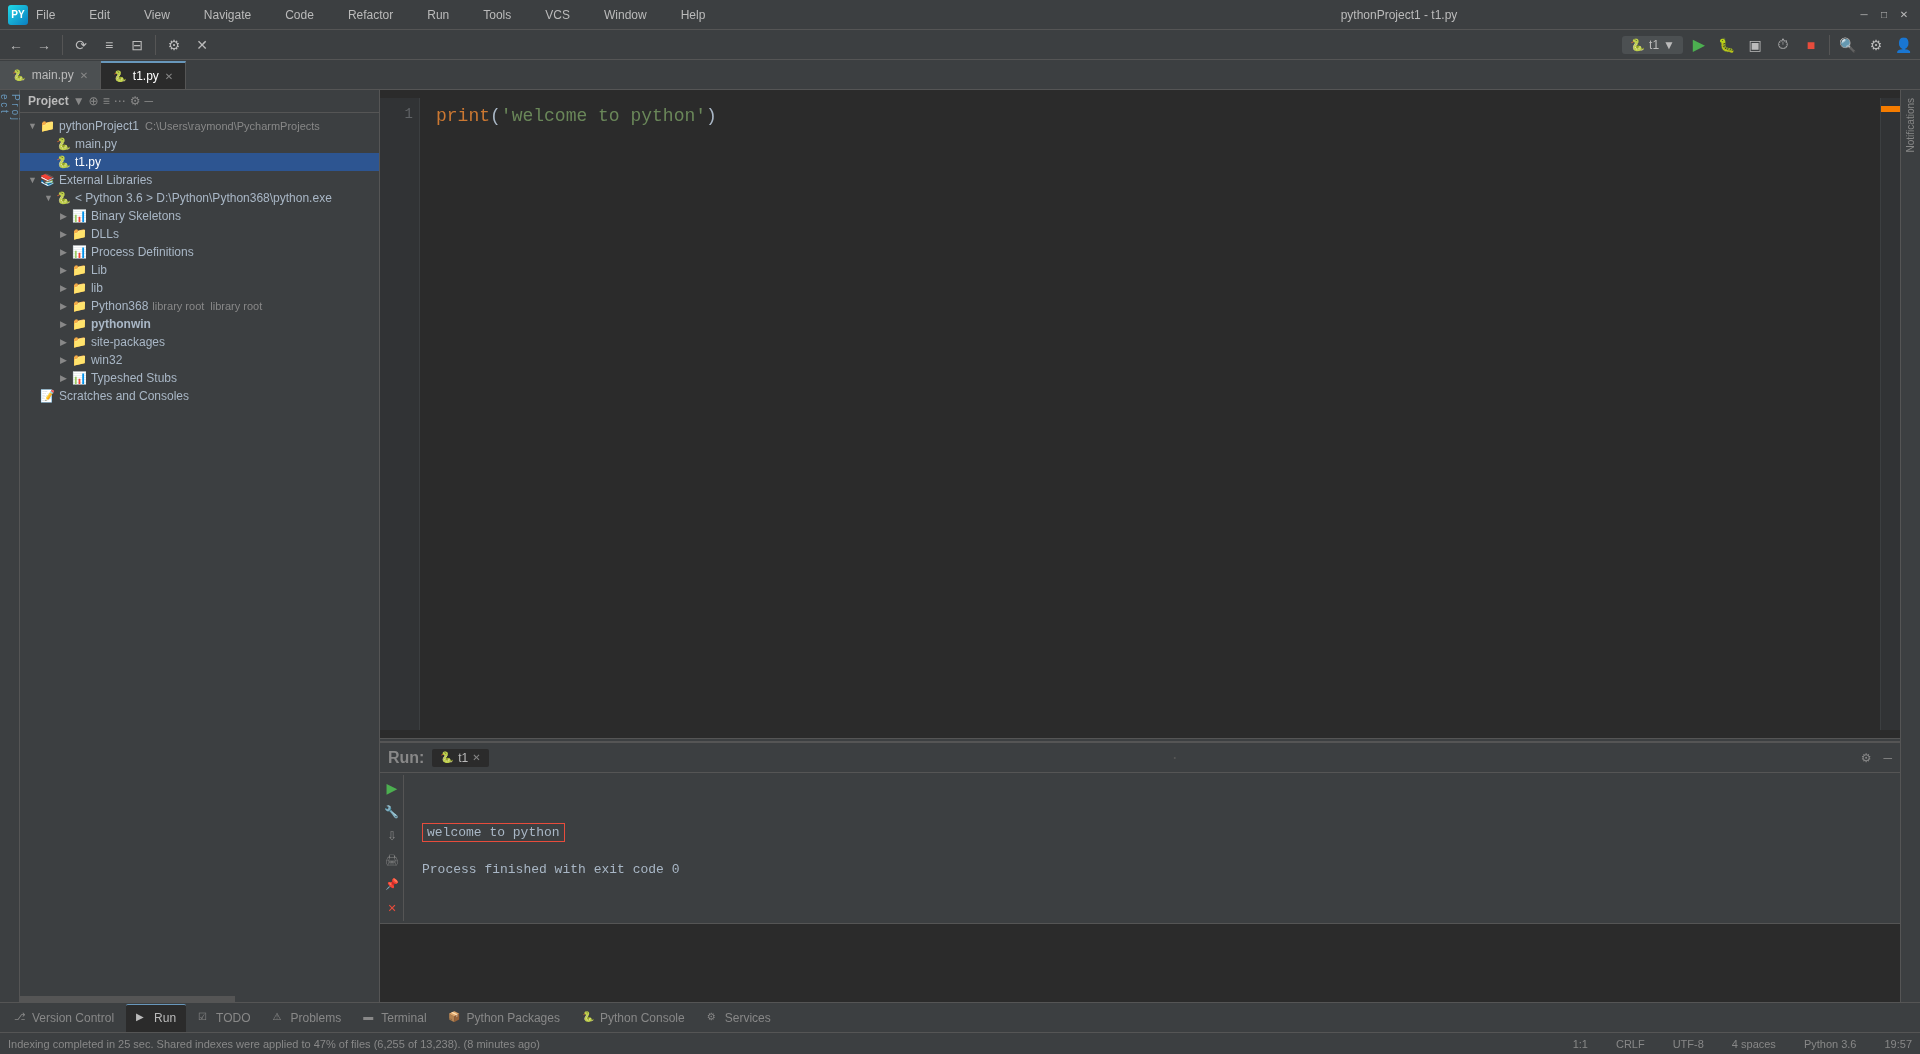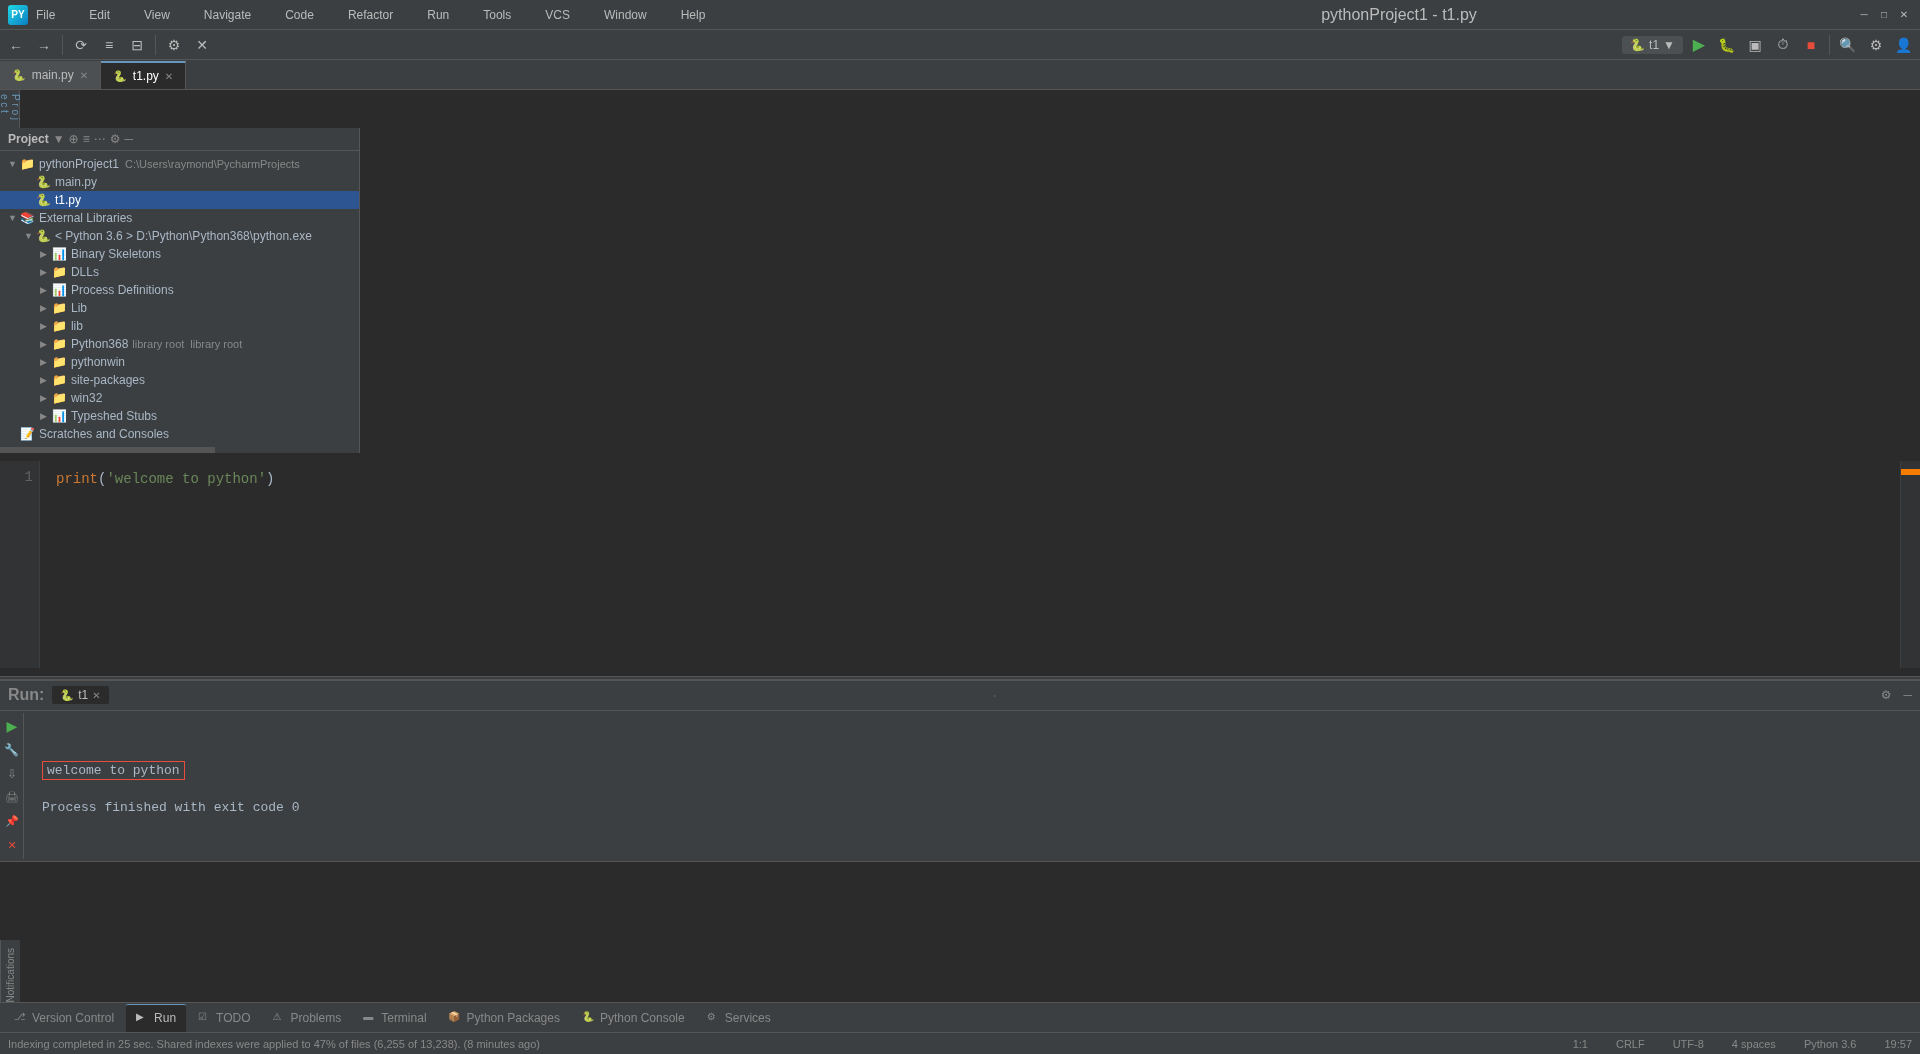--- a/index.html
+++ b/index.html
@@ -2,21 +2,21 @@
 <html><head>
   <meta charset="utf-8">
   <style>
     * { margin: 0; padding: 0; box-sizing: border-box; }
     body { background: #2b2b2b; color: #a9b7c6; font-family: 'Segoe UI', Arial, sans-serif; font-size: 12px; width: 1920px; height: 1054px; overflow: hidden; }
 
     
     #title-bar { background: #3c3f41; height: 30px; display: flex; align-items: center; padding: 0 8px; border-bottom: 1px solid #555; }
     #title-bar .menus { display: flex; gap: 18px; flex: 1; }
     #title-bar .menu-item { padding: 2px 8px; cursor: pointer; font-size: 12px; color: #bbb; }
-    #title-bar .window-title { flex: 1; text-align: center; font-size: 16px; color: #bbb; }
+    #title-bar .window-title { flex: 1; text-align: center; font-size: 12px; color: #bbb; }
     #title-bar .win-controls { display: flex; gap: 4px; }
     #title-bar .win-btn { width: 16px; height: 16px; display: flex; align-items: center; justify-content: center; cursor: pointer; font-size: 10px; color: #bbb; }
 
     
     #toolbar { background: #3c3f41; height: 30px; display: flex; align-items: center; padding: 0 4px; border-bottom: 1px solid #555; gap: 4px; }
     #toolbar .tb-btn { width: 24px; height: 24px; display: flex; align-items: center; justify-content: center; cursor: pointer; color: #bbb; border-radius: 3px; font-size: 14px; }
     #toolbar .tb-sep { width: 1px; height: 20px; background: #555; margin: 0 2px; }
     #toolbar .run-config { display: flex; align-items: center; background: #4c5052; border-radius: 3px; padding: 2px 8px; gap: 4px; font-size: 12px; color: #bbb; margin-left: auto; }
     #toolbar .run-btn { color: #4caf50; font-size: 16px; cursor: pointer; }
     #toolbar .debug-btn { color: #f57c00; font-size: 14px; cursor: pointer; }
@@ -151,21 +151,21 @@
       <span>main.py</span>
       <span class="tab-close">✕</span>
     </div>
     <div class="tab active">
       <span style="font-size:11px;">🐍</span>
       <span>t1.py</span>
       <span class="tab-close">✕</span>
     </div>
   </div>
 
-<div id="main-layout" style="display:flex; height: calc(1054px - 30px - 30px - 30px - 30px - 22px); overflow:hidden;flex-direction:column;">
+<div id="main-layout" style="display:flex; height: calc(1054px - 30px - 30px - 30px - 30px - 22px); overflow:hidden;">
 
   <div id="left-vert">
     <div class="left-vert-icon" style="color:#6897bb; font-size:10px;">P r o j e c t</div>
   </div>
 
   <div id="project-panel">
     <div id="project-header">
       <span style="font-weight:bold; color:#bbb;">Project</span>
       <span style="color:#888;">▼</span>
       <div class="header-icons">
@@ -245,21 +245,21 @@
           <span style="color:#888; width:12px; display:inline-block; font-size:9px;">▶</span>
           <span style="color:#d4a94f; margin-right:4px; font-size:12px;">📁</span>
           <span style="font-size:12px;">Python368</span>
           <span style="color:#888; font-size:11px; margin-left:4px;">library root</span>
           <span style="color:#888; font-size:11px; margin-left:6px;">library root</span>
         </div>
         <div class="tree-item">
           <span style="display:inline-block; width:36px;"></span>
           <span style="color:#888; width:12px; display:inline-block; font-size:9px;">▶</span>
           <span style="color:#d4a94f; margin-right:4px; font-size:12px;">📁</span>
-          <span style="font-size:12px;">pythonwin</span>
+          <span style="font-size:12px;font-weight:bold;">pythonwin</span>
         </div>
         <div class="tree-item">
           <span style="display:inline-block; width:36px;"></span>
           <span style="color:#888; width:12px; display:inline-block; font-size:9px;">▶</span>
           <span style="color:#d4a94f; margin-right:4px; font-size:12px;">📁</span>
           <span style="font-size:12px;">site-packages</span>
         </div>
         <div class="tree-item">
           <span style="display:inline-block; width:36px;"></span>
           <span style="color:#888; width:12px; display:inline-block; font-size:9px;">▶</span>
@@ -287,21 +287,21 @@
 
   <div style="flex:1; display:flex; flex-direction:column; overflow:hidden;">
 
     <div id="editor-area" style="flex:1; display:flex; flex-direction:column; background:#2b2b2b;">
       <div id="editor-content" style="flex:1; display:flex; overflow:hidden;">
 
         <div style="width:40px; background:#313335; border-right:1px solid #3c3f41; padding:8px 6px 0 0; text-align:right; font-family:'Consolas','Courier New',monospace; font-size:14px; color:#606366; user-select:none;">
           <div>1</div>
         </div>
 
-        <div style="flex:1; padding:8px 0 0 8px; font-family:'Consolas','Courier New',monospace; font-size:14px;">
+        <div style="flex:1; padding:8px 0 0 8px; font-family:'Consolas','Courier New',monospace; font-size:18px;">
           <div class="code-line">
             <span class="code-keyword">print</span>
               <span class="code-paren">(</span>
               <span class="code-string">'welcome to python'</span>
               <span class="code-paren">)</span>
           </div>
         </div>
 
         <div style="width:20px; background:#313335; border-left:1px solid #3c3f41;">
           <div style="height:6px; background:#f57c00; margin-top:8px; width:100%;"></div>

